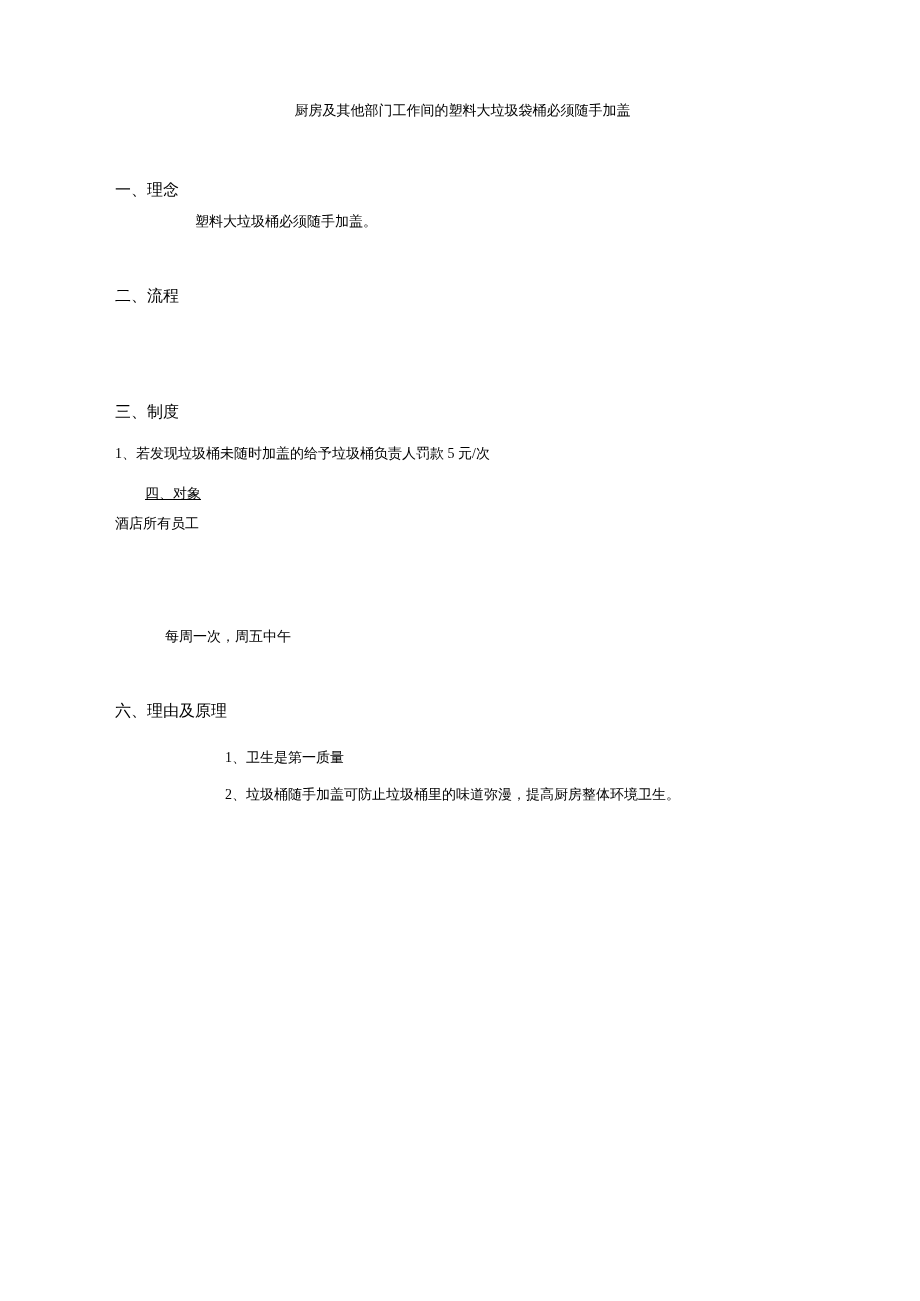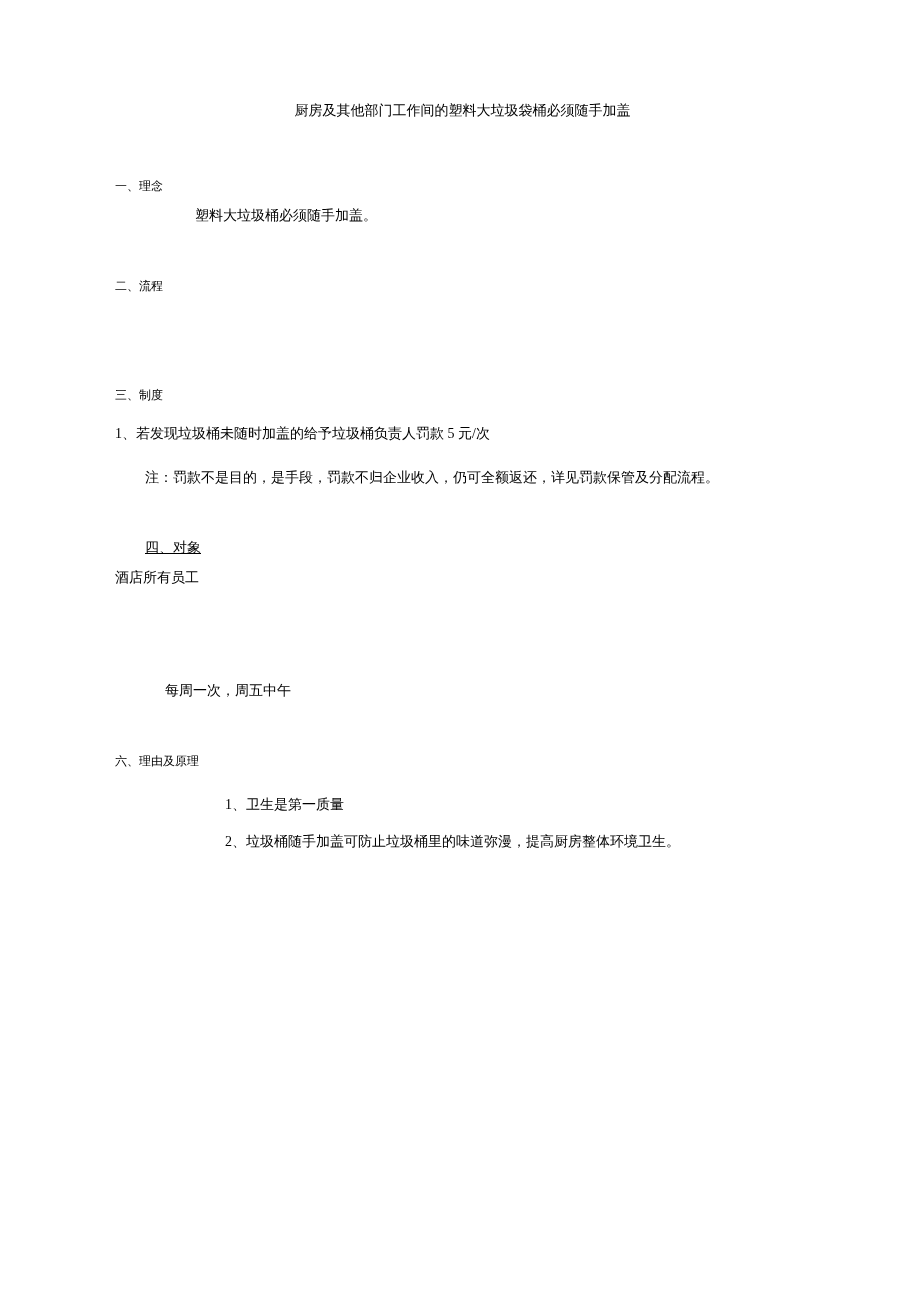--- a/index.html
+++ b/index.html
@@ -16,21 +16,21 @@
       color: #000000;
       padding: 100px 110px 0 115px;
       line-height: 1.6;
     }
     .title {
       text-align: center;
       font-size: 14px;
       margin-bottom: 55px;
     }
     .section-heading {
-      font-size: 12px;
+      font-size: 16px;
       margin-bottom: 8px;
     }
     .indent-1 {
       padding-left: 80px;
       margin-bottom: 50px;
     }
     .indent-2 {
       padding-left: 50px;
     }
     .body-text {
@@ -71,21 +71,20 @@
   <div class="section-heading">二、流程</div>
 </div>
 
 <div class="spacer"></div>
 
 <div>
   <div class="section-heading">三、制度</div>
   <div style="height:10px;"></div>
   <div class="body-text">1、若发现垃圾桶未随时加盖的给予垃圾桶负责人罚款 5 元/次</div>
   <div style="height:10px;"></div>
-  <div class="note-text">注：罚款不是目的，是手段，罚款不归企业收入，仍可全额返还，详见罚款保管及分配流程。</div>
 </div>
 
 <div class="section-block">
   <div class="section-4-heading">四、对象</div>
   <div class="body-text">酒店所有员工</div>
 </div>
 
 <div class="spacer"></div>
 
 <div class="section-block">

